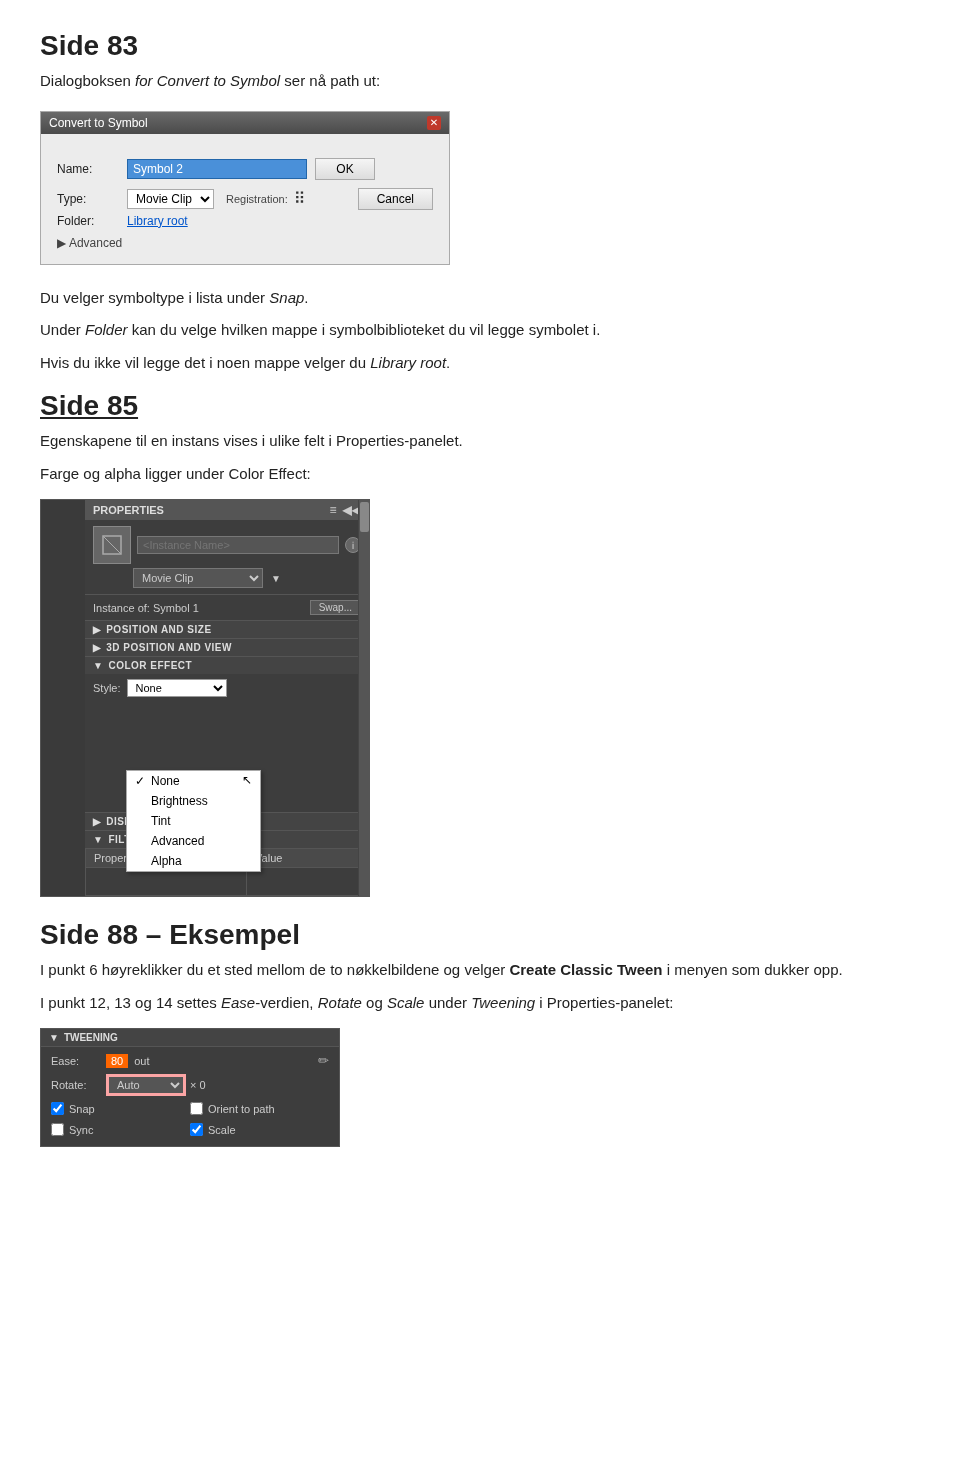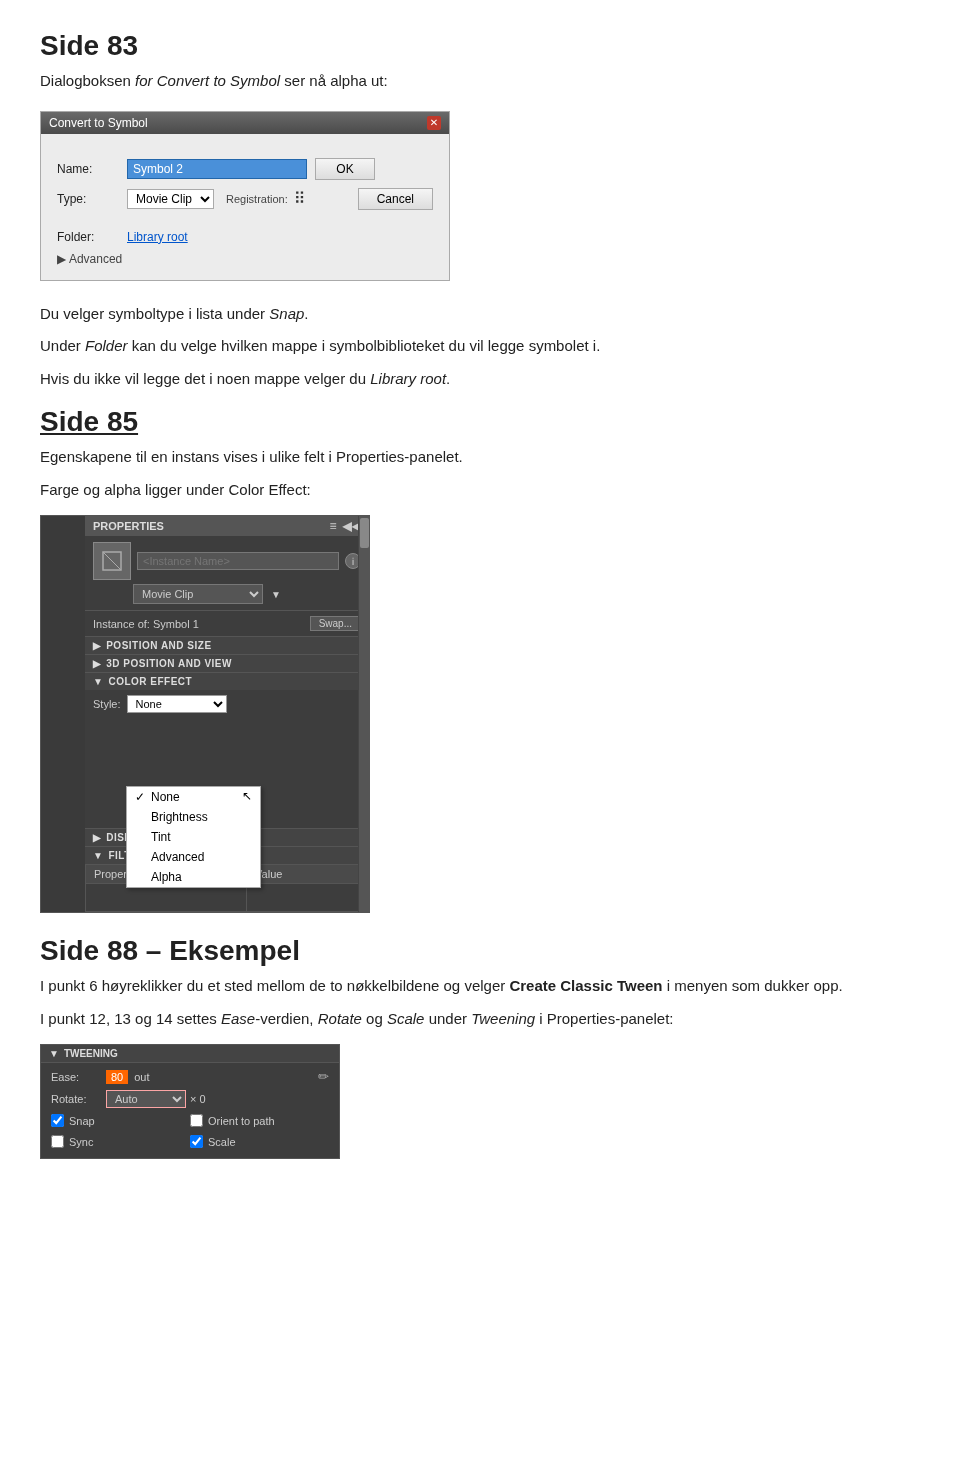--- a/index.html
+++ b/index.html
@@ -72,21 +72,21 @@
       border: 1px solid #aaa;
       padding: 3px 18px;
       font-size: 12px;
       cursor: pointer;
       margin-left: 8px;
       min-width: 60px;
     }
     .dialog-type-row {
       display: flex;
       align-items: center;
-      margin-bottom: 20px;
+      margin-bottom: 4px;
     }
     .dialog-select {
       border: 1px solid #aaa;
       background: #fff;
       font-size: 12px;
       padding: 1px 4px;
     }
     .dialog-reg-dots {
       margin-left: 12px;
       font-size: 11px;
@@ -318,21 +318,21 @@
       color: #fff;
       padding: 1px 5px;
       font-size: 11px;
       min-width: 22px;
       text-align: center;
     }
     .tweening-out-label { margin-left: 6px; }
     .tweening-pencil { margin-left: auto; color: #aaa; font-size: 13px; cursor: pointer; }
     .tweening-select {
       background: #555;
-      border: 1px solid #fca5a5;
+      border: 3px solid #fca5a5;
       color: #ccc;
       font-size: 11px;
       padding: 1px 4px;
       width: 80px;
     }
     .tweening-times { margin-left: 4px; }
     .tweening-checkbox-row {
       display: flex;
       align-items: center;
       margin-bottom: 4px;
@@ -345,21 +345,21 @@
       grid-template-columns: 1fr 1fr;
       gap: 4px 0;
     }
   </style>
 </head>
 <body>
 
 <h2>Side 83</h2>
 
 <p>
-  <span>Dialogboksen </span><em>for Convert to Symbol</em><span> ser nå alpha ut:</span>
+  <span>Dialogboksen </span><em>for Convert to Symbol</em><span> ser nå path ut:</span>
 </p>
 
 <div class="dialog-screenshot">
   <div class="dialog-titlebar">
     <span>Convert to Symbol</span>
     <button class="close-btn">✕</button>
   </div>
   <div class="dialog-body">
     <div class="dialog-row">
       <span class="dialog-label">Name:</span>

